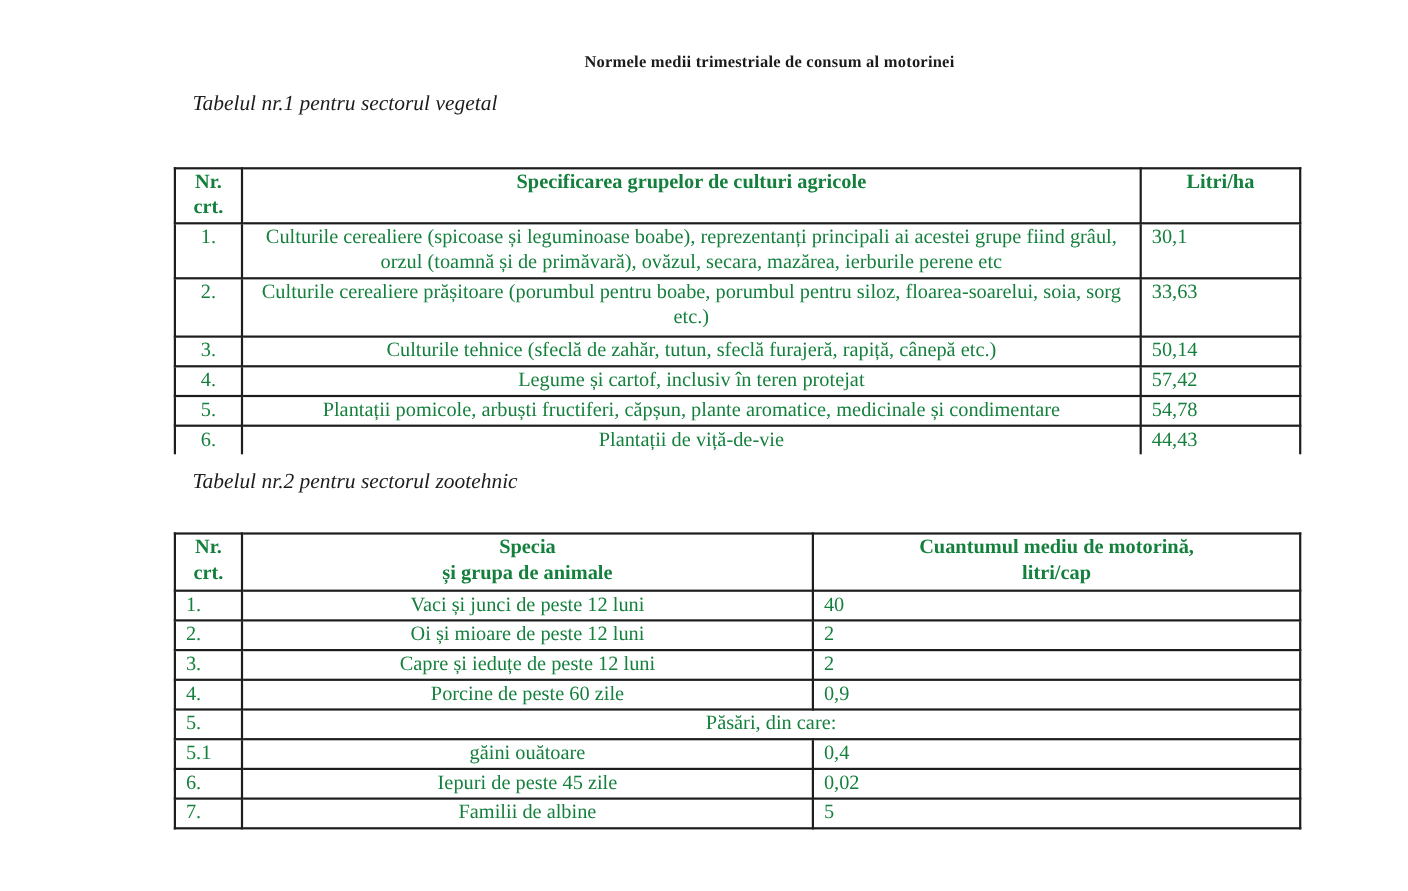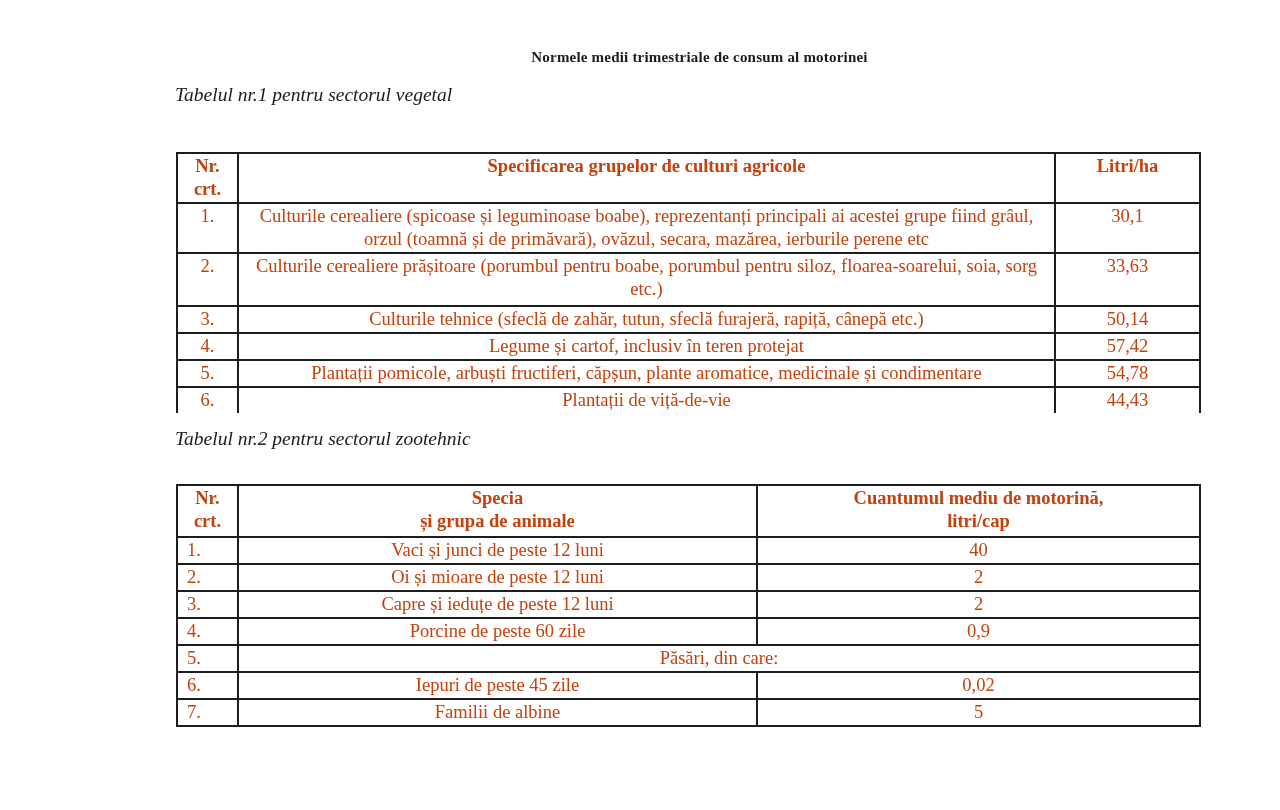--- a/index.html
+++ b/index.html
@@ -25,27 +25,27 @@
     position: absolute;
     left: 175px;
     font-style: italic;
     font-size: 19.5px;
   }
   .caption-1 { top: 84px; }
   .caption-2 { top: 428px; }
 
   table.doc-table {
     position: absolute;
-    left: 176px;
+    left: 158px;
     width: 1023px;
     border-collapse: collapse;
     table-layout: fixed;
     font-size: 18.5px;
     line-height: 23px;
-    color: #c2410c;
+    color: #15803d;
   }
   .doc-table td, .doc-table th {
     border: 2px solid #1d1d1d;
     padding: 1px 9px;
     vertical-align: top;
     font-weight: normal;
     overflow: hidden;
     text-align: center;
   }
   .doc-table th {
@@ -59,21 +59,21 @@
   #table-1 col.c-nr  { width: 61px; }
   #table-1 col.c-spec{ width: 817px; }
   #table-1 col.c-val { width: 145px; }
 
   #table-2 col.c-nr  { width: 61px; }
   #table-2 col.c-spec{ width: 519px; }
   #table-2 col.c-val { width: 443px; }
 
   .doc-table td.nr-center { text-align: center; padding-left: 2px; padding-right: 2px; }
   .doc-table td.nr-left   { text-align: left; }
-  .doc-table td.val       { text-align: center; }
+  .doc-table td.val       { text-align: left; }
 
   #table-1 tr.hdr { height: 50px; }
   #table-1 tr.r-tall-1 { height: 50px; }
   #table-1 tr.r-tall-2 { height: 53px; }
   #table-1 tr.r-std { height: 25px; }
   
   #table-1 tr:last-child td { border-bottom: none; }
 
   #table-2 tr.hdr { height: 52px; }
   #table-2 tr.r-std { height: 25px; }
@@ -168,20 +168,25 @@
     <tr class="r-std">
       <td class="nr-left">4.</td>
       <td>Porcine de peste 60 zile</td>
       <td class="val">0,9</td>
     </tr>
     <tr class="r-std">
       <td class="nr-left">5.</td>
       <td colspan="2">Păsări, din care:</td>
     </tr>
     <tr class="r-std">
+      <td class="nr-left">5.1</td>
+      <td>găini ouătoare</td>
+      <td class="val">0,4</td>
+    </tr>
+    <tr class="r-std">
       <td class="nr-left">6.</td>
       <td>Iepuri de peste 45 zile</td>
       <td class="val">0,02</td>
     </tr>
     <tr class="r-std">
       <td class="nr-left">7.</td>
       <td>Familii de albine</td>
       <td class="val">5</td>
     </tr>
   </tbody>

